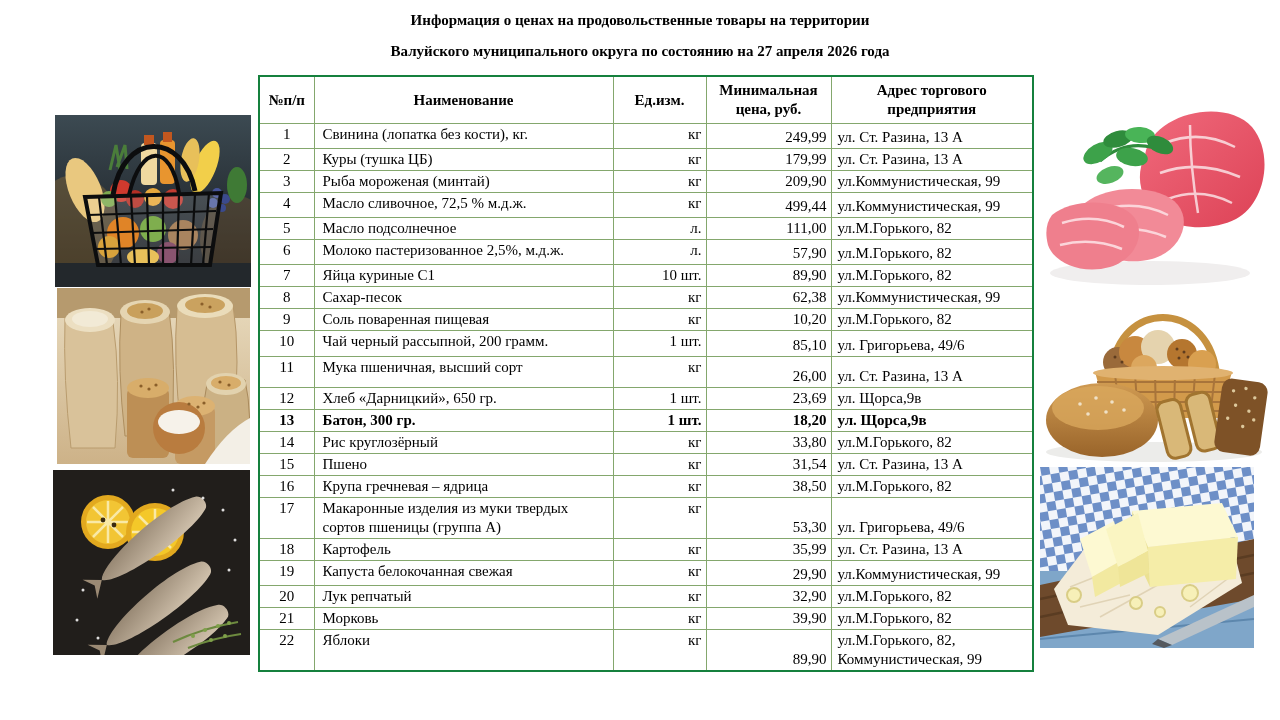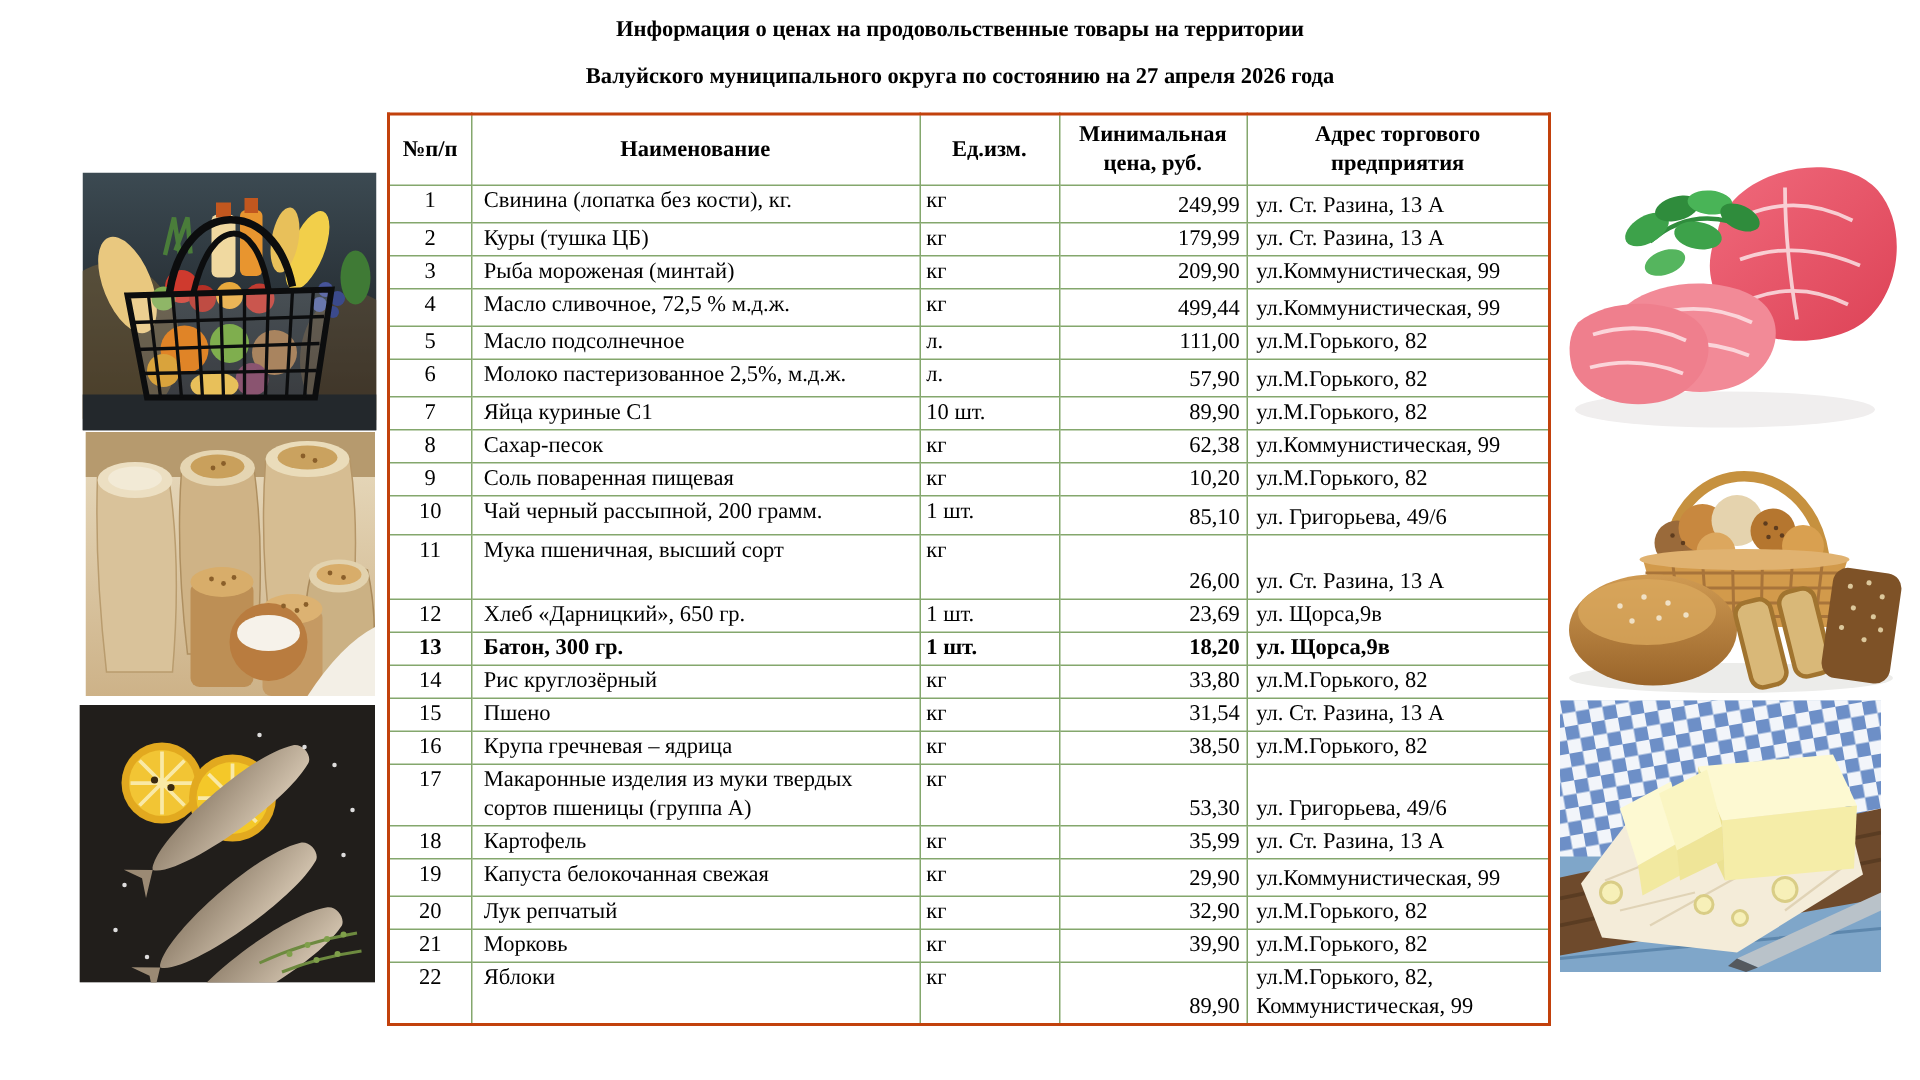--- a/index.html
+++ b/index.html
@@ -10,31 +10,31 @@
   }
   .title{
     position:absolute;top:5px;left:0;width:1280px;text-align:center;
     font-weight:bold;font-size:15px;line-height:31px;color:#000;
   }
   .table-wrap{position:absolute;left:258px;top:75px;width:776px;}
   table.price-table{
     border-collapse:collapse;table-layout:fixed;width:774px;
     font-size:15px;color:#000;
   }
-  table.price-table{border:2px solid #c2410c;}
+  table.price-table{border:2px solid #15803d;}
   .price-table th,.price-table td{
     border:1px solid #84a76d;padding:1px 4px;overflow:hidden;
     line-height:19px;
   }
   .price-table th{
     font-weight:bold;text-align:center;vertical-align:middle;height:44px;
   }
   td.col-num{text-align:center;vertical-align:top;}
   td.col-name{text-align:left;vertical-align:top;padding-left:8px;}
-  td.col-unit{text-align:left;vertical-align:top;}
+  td.col-unit{text-align:right;vertical-align:top;}
   td.col-price{text-align:right;vertical-align:bottom;}
   td.col-address{text-align:left;vertical-align:bottom;padding-left:6px;}
   .photo{position:absolute;display:block;}
 </style>
 </head>
 <body>
 
 <div class="title">
   <div>Информация о ценах на продовольственные товары на территории</div>
   <div>Валуйского муниципального округа по состоянию на 27 апреля 2026 года</div>
@@ -122,21 +122,21 @@
           <td class="col-price">10,20</td>
           <td class="col-address">ул.М.Горького,  82</td>
         </tr>
         <tr style="height: 26px;">
           <td class="col-num">10</td>
           <td class="col-name">Чай черный рассыпной, 200 грамм.</td>
           <td class="col-unit">1 шт.</td>
           <td class="col-price">85,10</td>
           <td class="col-address">ул. Григорьева, 49/6</td>
         </tr>
-        <tr style="height: 43px;">
+        <tr style="height: 31px;">
           <td class="col-num">11</td>
           <td class="col-name">Мука пшеничная, высший сорт</td>
           <td class="col-unit">кг</td>
           <td class="col-price">26,00</td>
           <td class="col-address">ул. Ст. Разина, 13 А</td>
         </tr>
         <tr style="height: 20px;">
           <td class="col-num">12</td>
           <td class="col-name">Хлеб «Дарницкий», 650 гр.</td>
           <td class="col-unit">1 шт.</td>

